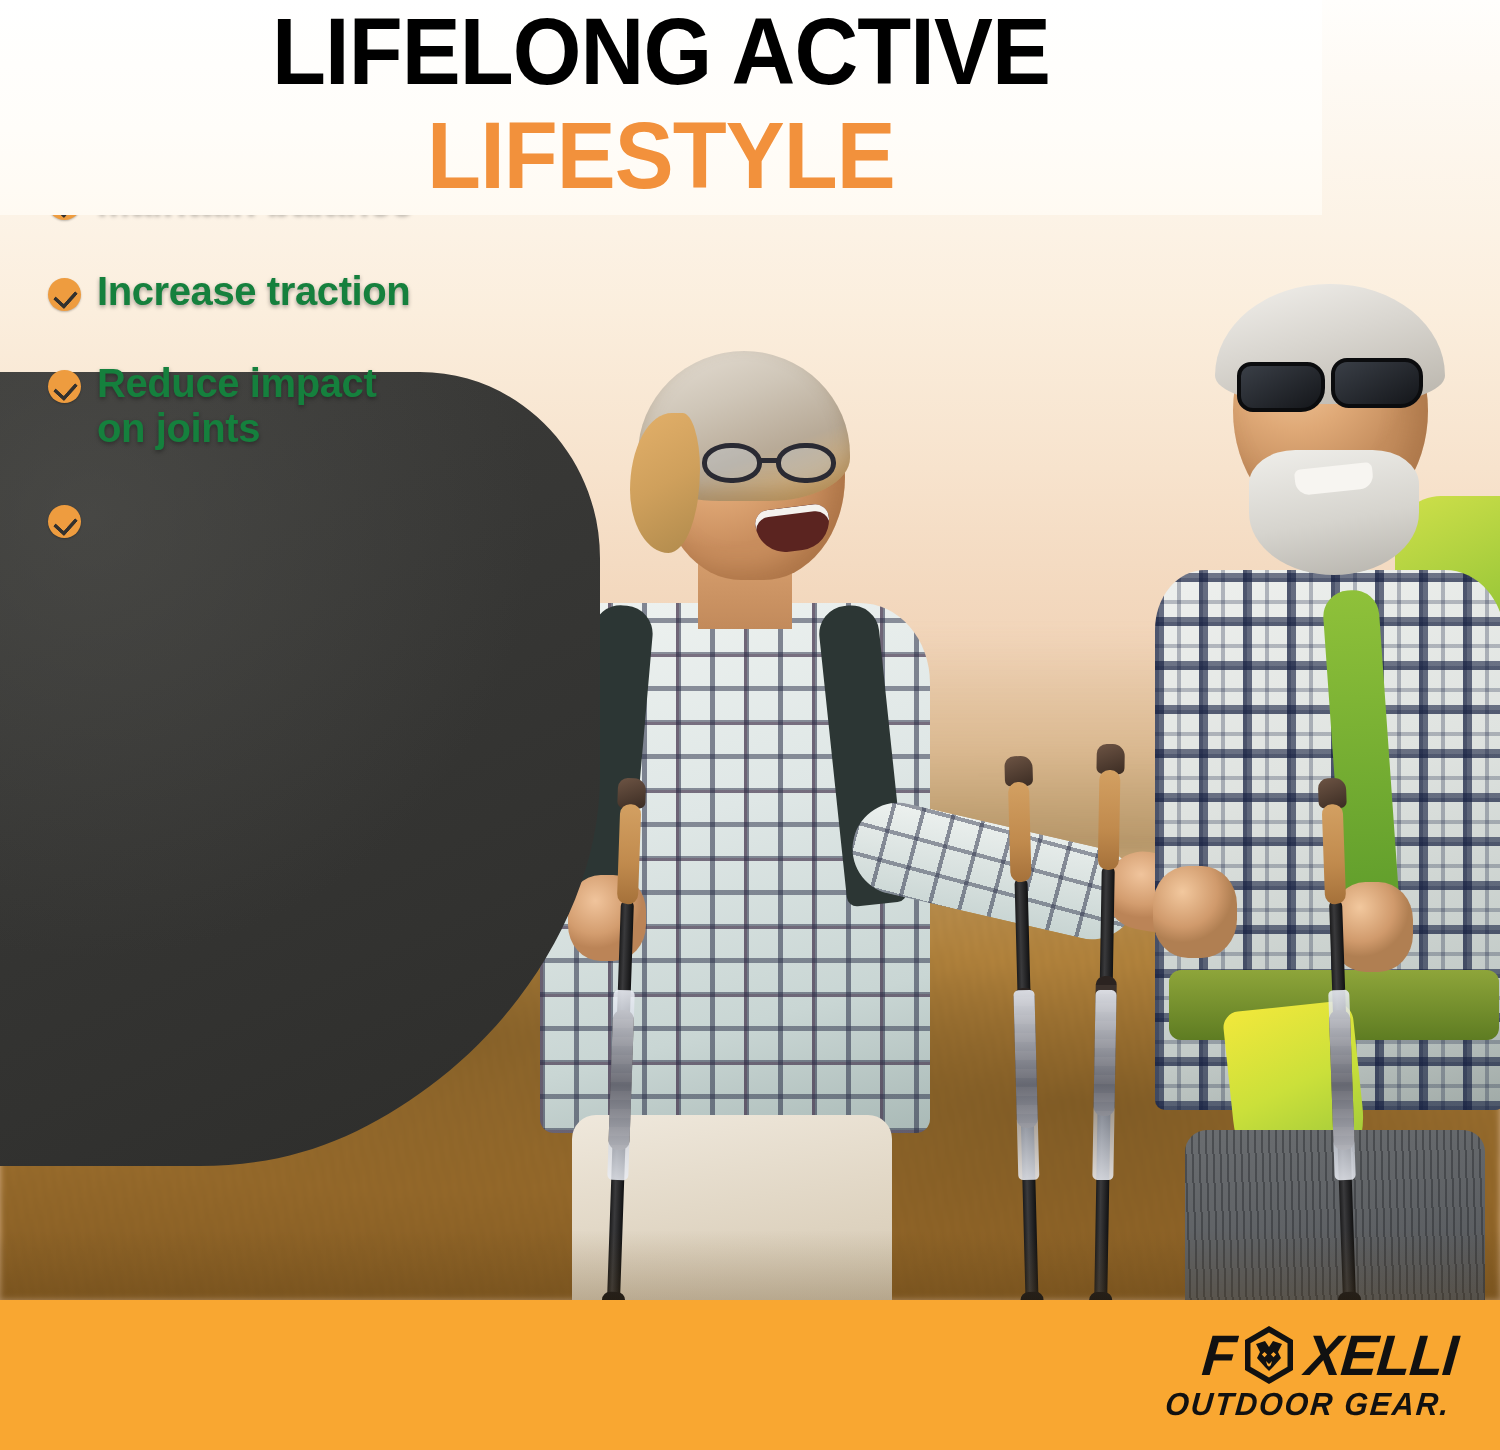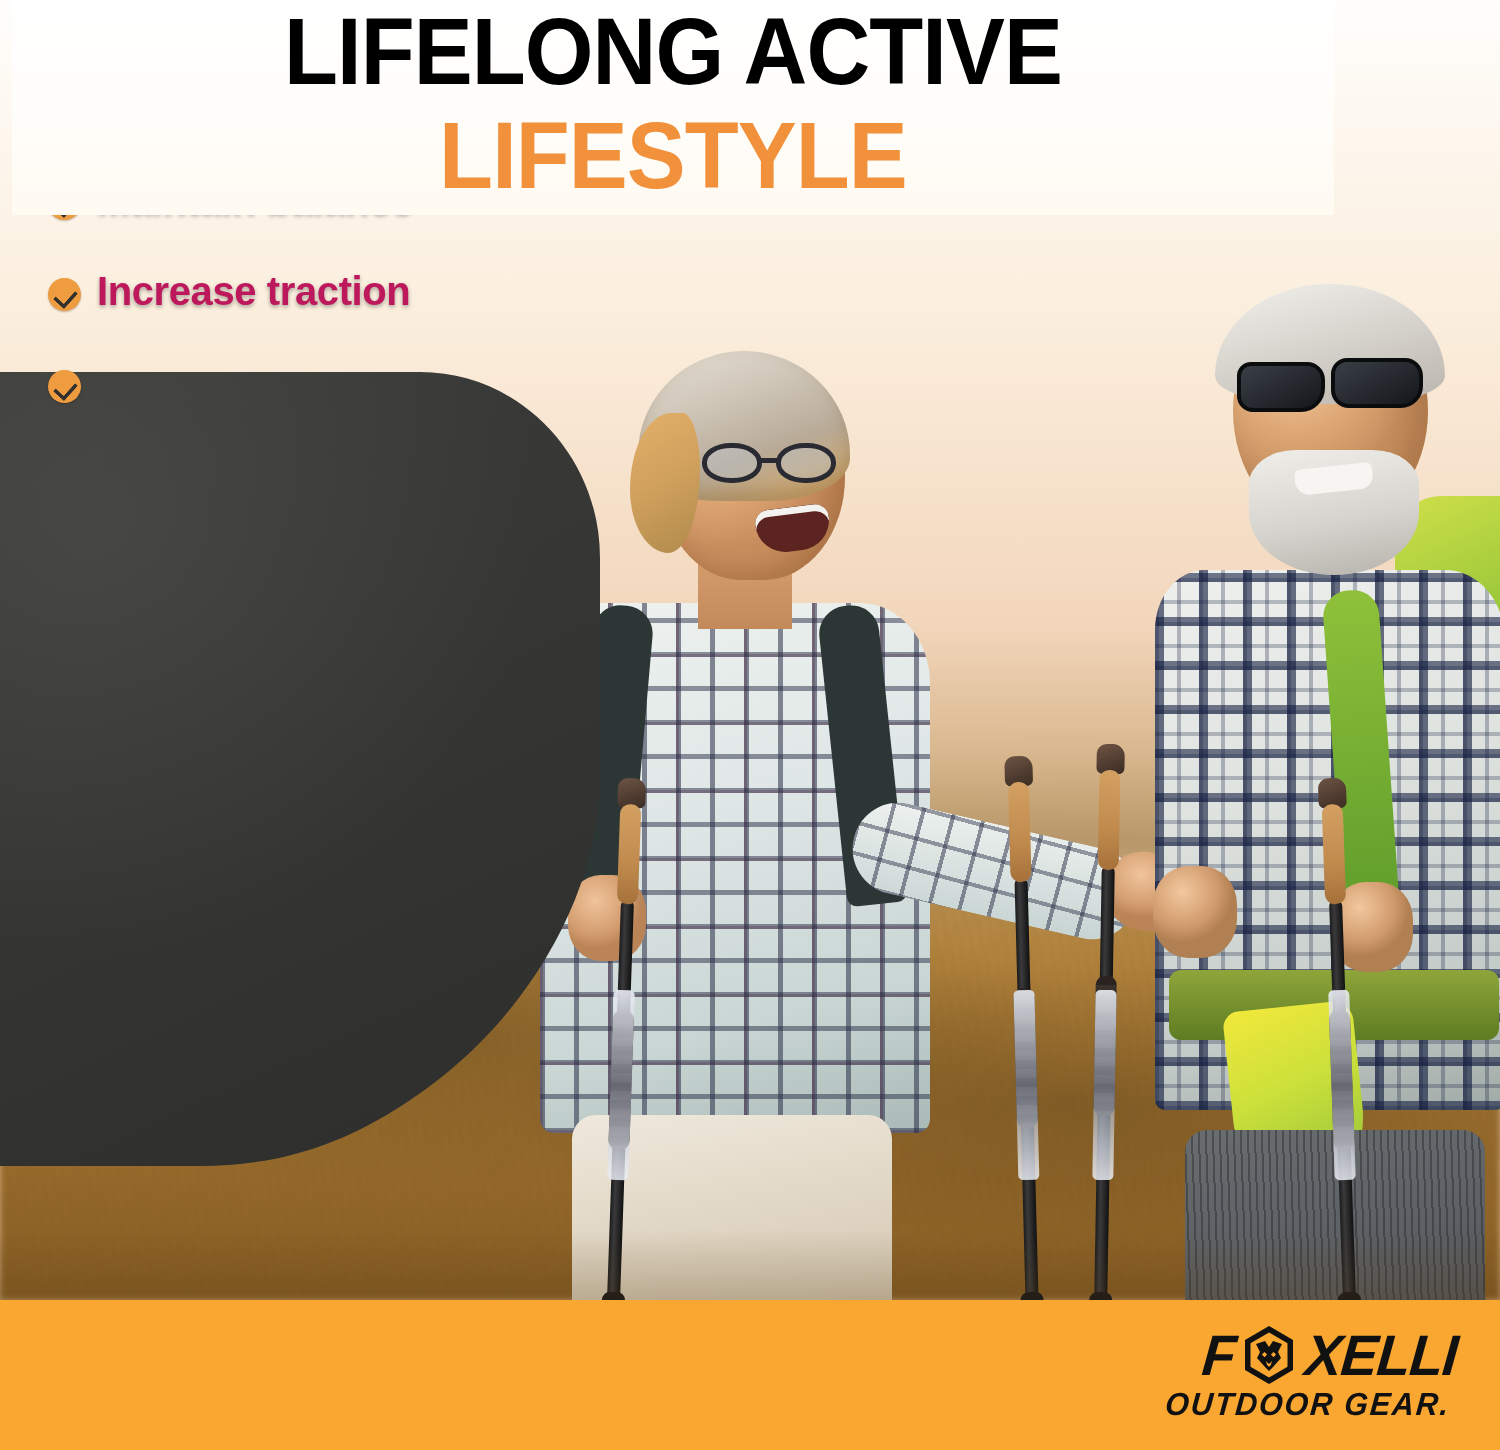--- a/index.html
+++ b/index.html
@@ -6,21 +6,21 @@
   * { margin:0; padding:0; box-sizing:border-box; }
   html,body{ background:#ffffff; }
   body{
     font-family:"Liberation Sans", sans-serif;
     width:1500px; height:1450px; overflow:hidden; position:relative;
   }
   #canvas{ position:relative; width:1500px; height:1450px; overflow:hidden; background:#fffdfa; }
 
   
   .headline{
-    position:absolute; left:12px; top:0; width:1322px; height:215px;
+    position:absolute; left:0; top:0; width:1322px; height:215px;
     z-index:40; text-align:center;
     background:linear-gradient(#ffffff 0%, #fffdf9 60%, #fffaf2 100%);
   }
   .hl-line1, .hl-line2{
     font-family:"Liberation Sans Narrow","Liberation Sans", sans-serif;
     font-weight:bold; letter-spacing:-1px;
     line-height:.95; white-space:nowrap;
     transform:scaleX(.93); transform-origin:center top;
   }
   .hl-line1{ font-size:95px; color:#000000; padding-top:6px; }
@@ -268,21 +268,21 @@
     flex:0 0 auto; width:33px; height:33px; border-radius:50%;
     background:#EE9C3F; position:relative; margin-top:9px; margin-right:16px;
     box-shadow:0 1px 2px rgba(0,0,0,.25);
   }
   .chk::after{
     content:""; position:absolute; left:10px; top:8px; width:11px; height:17px;
     border:solid #33312e; border-width:0 4px 4px 0; transform:rotate(42deg);
     border-radius:1px;
   }
   .b-text{
-    color:#be185d; font-size:40px; font-weight:bold; line-height:1.14;
+    color:#15803d; font-size:40px; font-weight:bold; line-height:1.14;
     letter-spacing:-.4px;
     text-shadow:0 2px 4px rgba(0,0,0,.35);
   }
 
   
   .footer{
     position:absolute; left:0; top:1300px; width:1500px; height:150px; z-index:30;
     background:#F9A731;
   }
   .logo{
@@ -415,20 +415,24 @@
     <div class="b-item">
       <span class="chk"></span>
       <span class="b-text">Maintain balance</span>
     </div>
 
     <div class="b-item">
       <span class="chk"></span>
       <span class="b-text">Increase traction</span>
     </div>
 
+    <div class="b-item tight">
+      <span class="chk"></span>
+      <span class="b-text ml">Reduce impact<br>on joints</span>
+    </div>
 
     <div class="b-item">
       <span class="chk"></span>
     </div>
 
   </div>
 
   <div class="footer">
     <div class="logo">
       <div class="logo-main">

